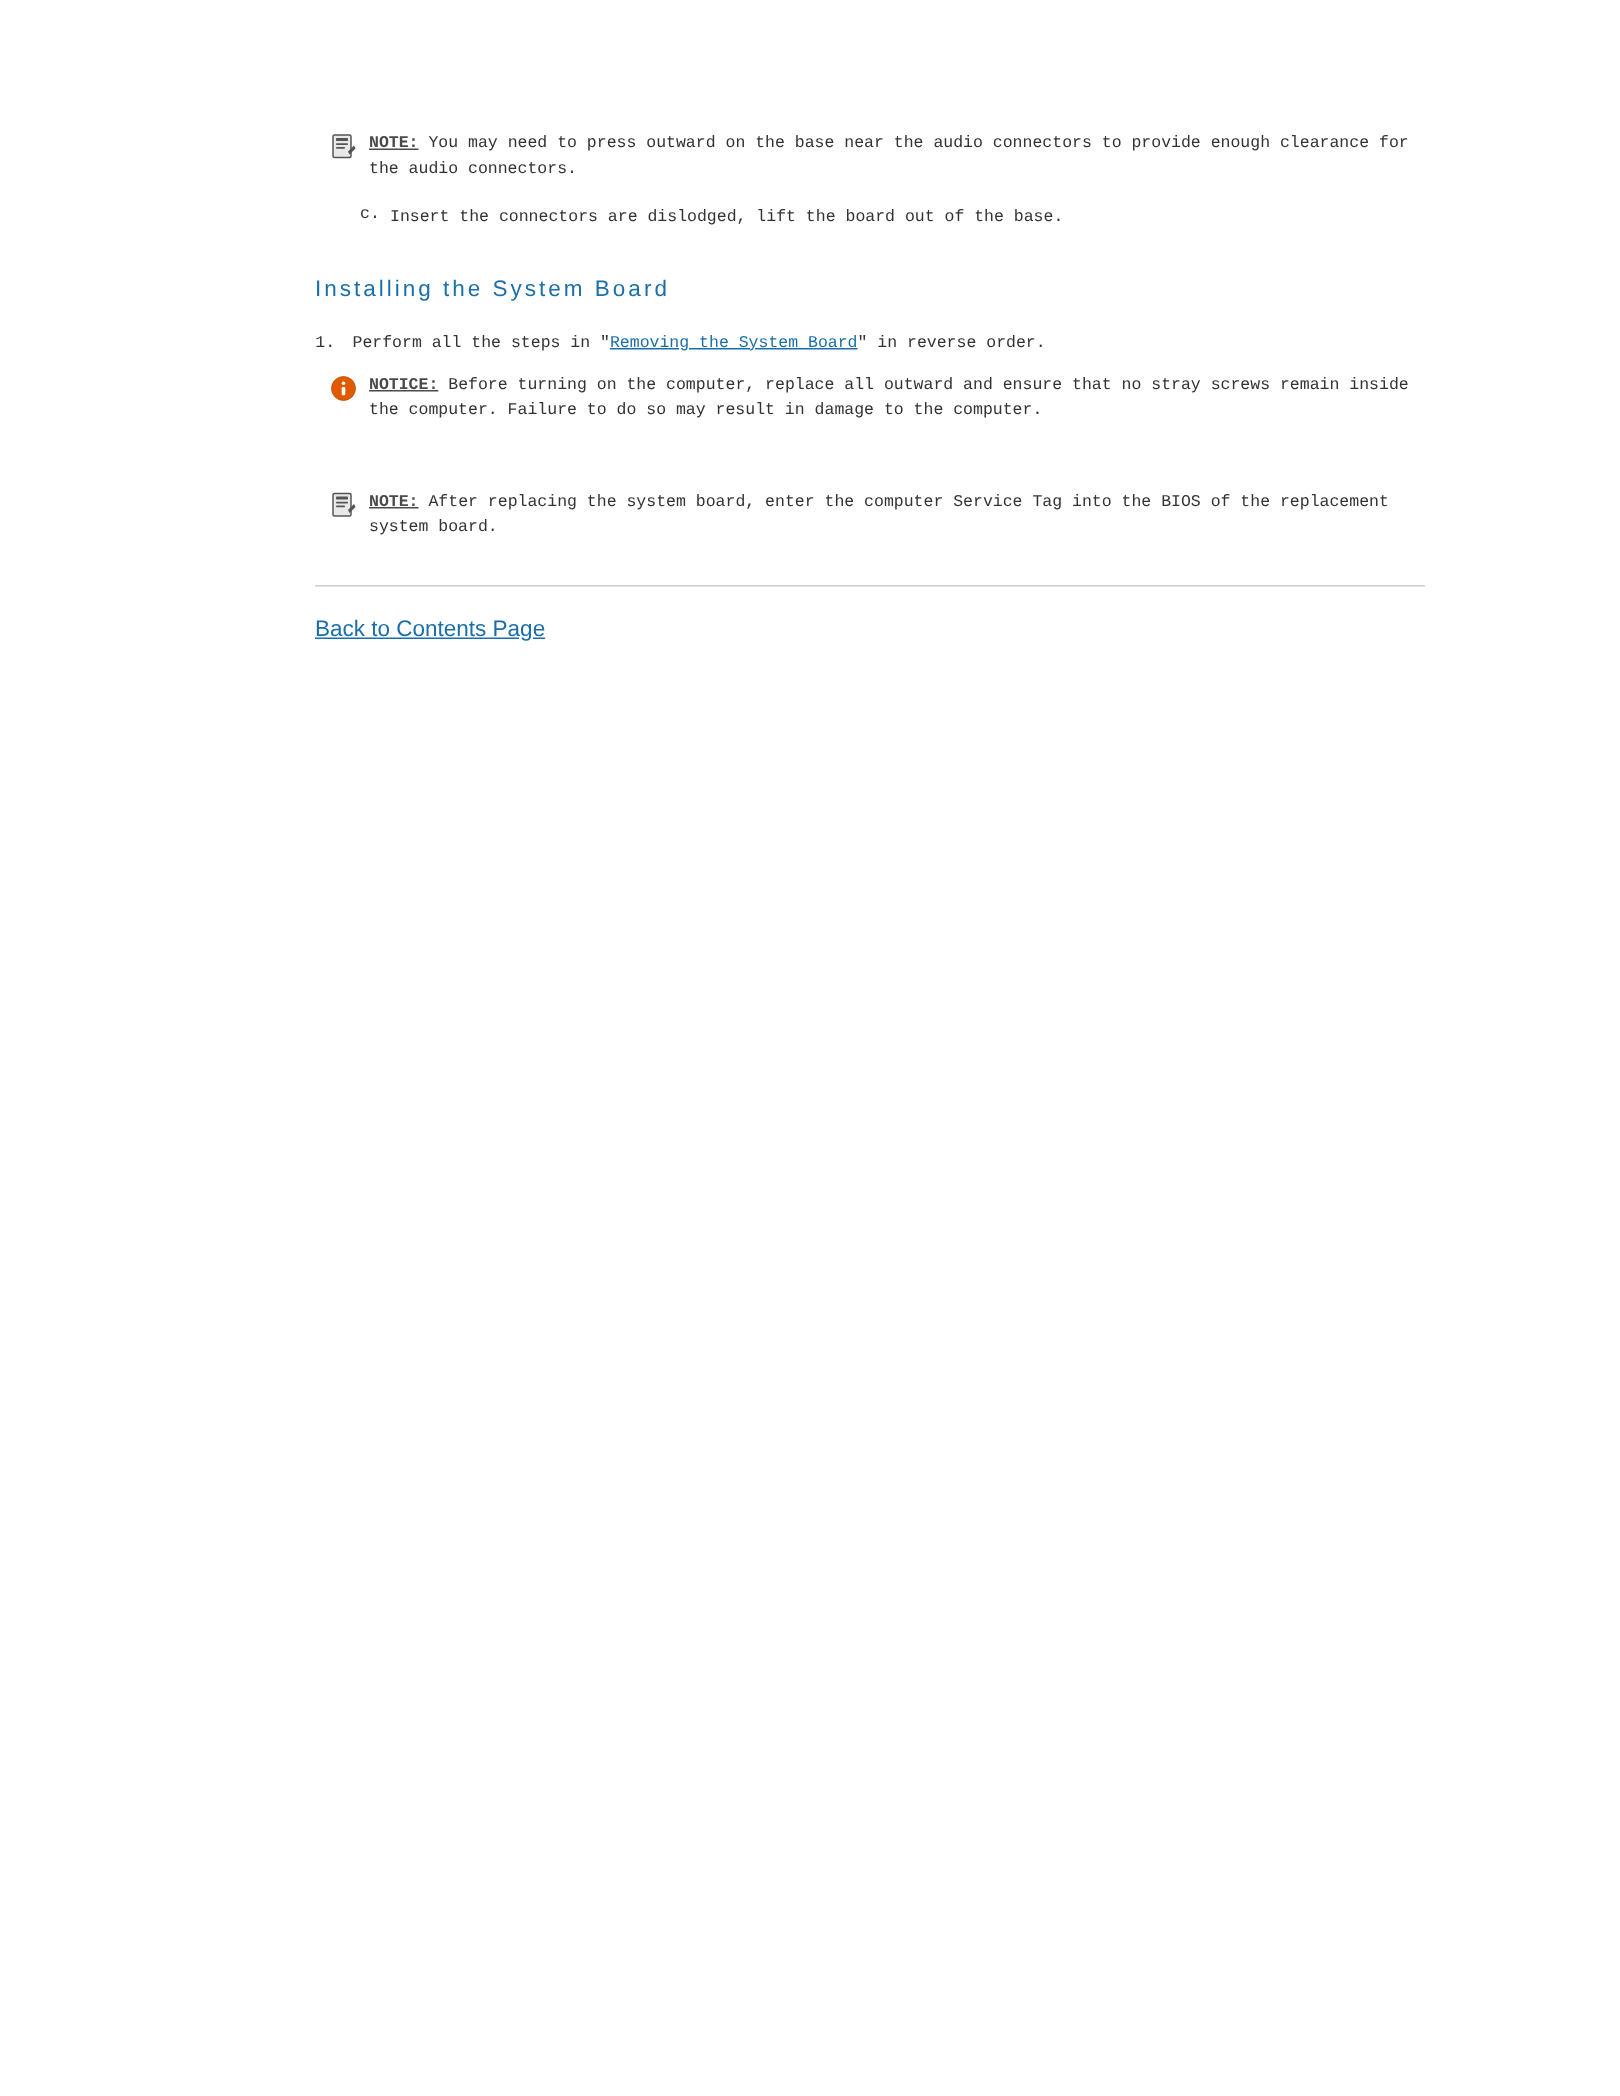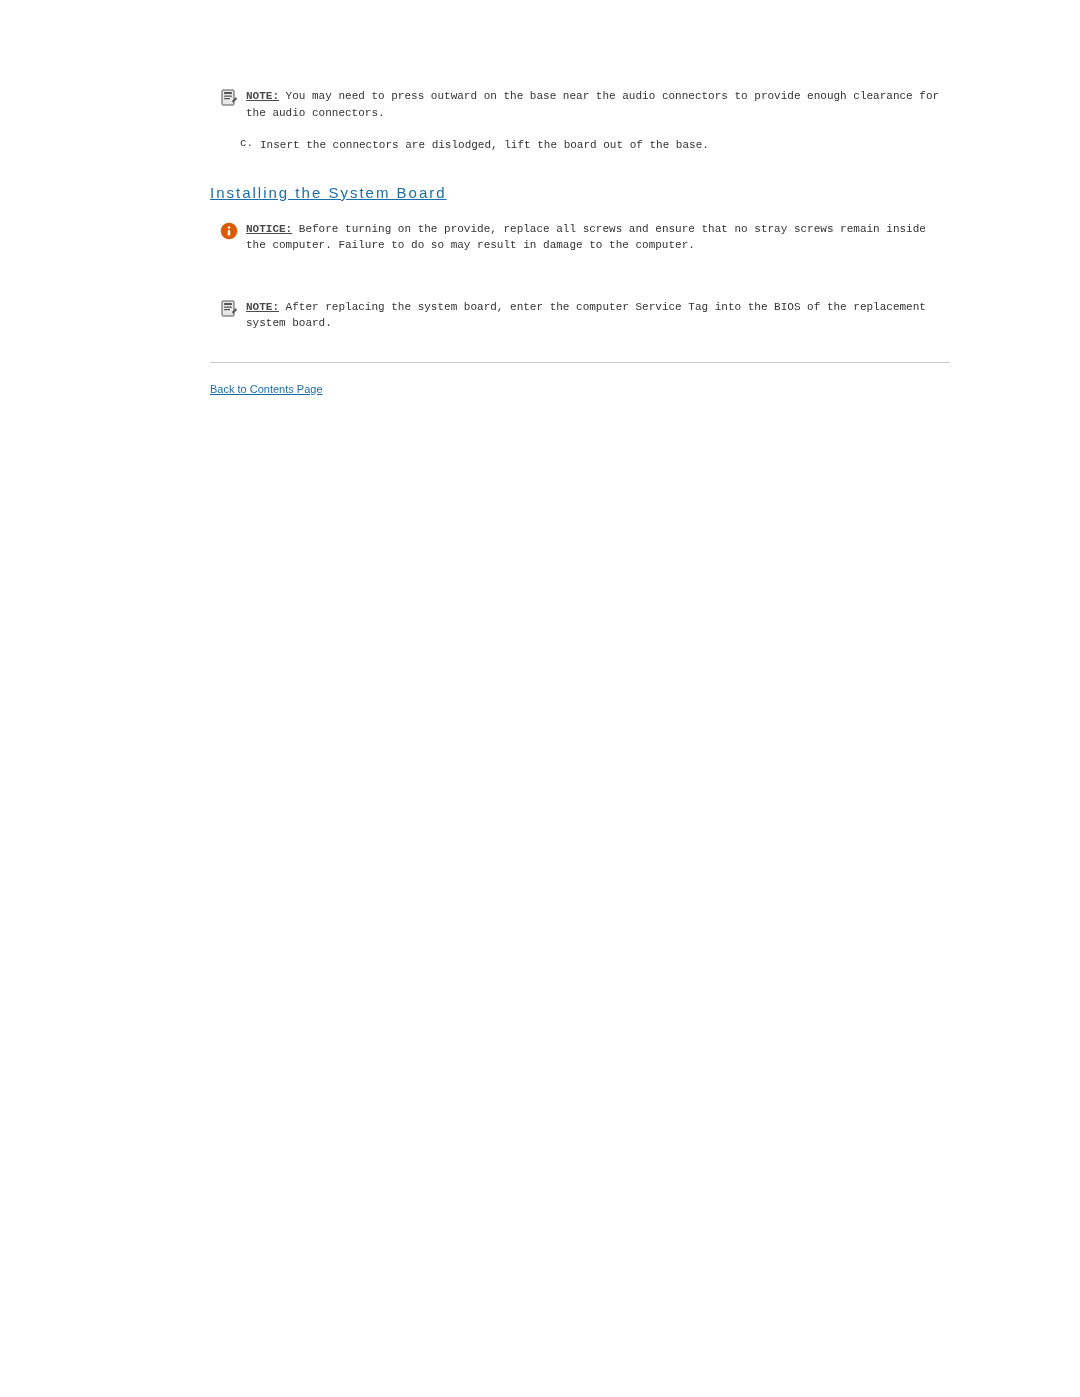--- a/index.html
+++ b/index.html
@@ -91,21 +91,20 @@
     }
 
     .section-title {
       font-size: 15px;
       font-weight: normal;
       color: #1a6fa8;
       letter-spacing: 2px;
       margin-bottom: 20px;
       margin-top: 30px;
       font-family: Arial, sans-serif;
-      text-decoration: underline;
     }
 
     .ordered-list {
       padding-left: 20px;
       margin-bottom: 10px;
     }
 
     .ordered-list li {
       font-size: 11px;
       font-family: 'Courier New', Courier, monospace;
@@ -121,21 +120,21 @@
       cursor: pointer;
     }
 
     .divider {
       border: none;
       border-top: 1px solid #cccccc;
       margin: 20px 0;
     }
 
     .back-link {
-      font-size: 11px;
+      font-size: 15px;
       font-family: Arial, sans-serif;
       color: #1a6fa8;
       text-decoration: underline;
       cursor: pointer;
       display: inline-block;
       margin-top: 8px;
     }
 
     
     .icon-note-svg {
@@ -178,32 +177,37 @@
   
   <div class="step-c">
     <span class="step-c-label">c.</span>
     <span class="step-c-text">Insert the connectors are dislodged, lift the board out of the base.</span>
   </div>
 
   
   <h2 class="section-title">Installing the System Board</h2>
 
   
+  <ol class="ordered-list" start="1">
+    <li>
+      <span>Perform all the steps in "</span><a class="link-text" href="#">Removing the System Board</a><span>" in reverse order.</span>
+    </li>
+  </ol>
 
   
   <div class="note-block" style="margin-bottom:16px; padding-left:10px;">
     <span class="note-icon note-icon-notice">
       <svg class="icon-notice-svg" viewBox="0 0 18 18" xmlns="http://www.w3.org/2000/svg">
         <circle cx="9" cy="9" r="8" fill="#e05a00" stroke="#c04a00" stroke-width="0.5"></circle>
         <circle cx="9" cy="5.5" r="1.2" fill="white"></circle>
         <rect x="7.8" y="8" width="2.4" height="5.5" rx="0.8" fill="white"></rect>
       </svg>
     </span>
     <span class="note-text">
-      <span class="note-label note-label-notice">NOTICE:</span><span> Before turning on the provide, replace all screws and ensure that no stray screws remain inside the computer. Failure to do so may result in damage to the computer.</span>
+      <span class="note-label note-label-notice">NOTICE:</span><span> Before turning on the computer, replace all outward and ensure that no stray screws remain inside the computer. Failure to do so may result in damage to the computer.</span>
     </span>
   </div>
 
   
 
   
   <div class="note-block" style="margin-bottom:16px; padding-left:10px;margin-top:45px;">
     <span class="note-icon note-icon-note">
       <svg class="icon-note-svg" viewBox="0 0 18 18" xmlns="http://www.w3.org/2000/svg">
         <rect x="2" y="1" width="12" height="15" rx="1" fill="#e8e8e8" stroke="#555" stroke-width="1"></rect>

